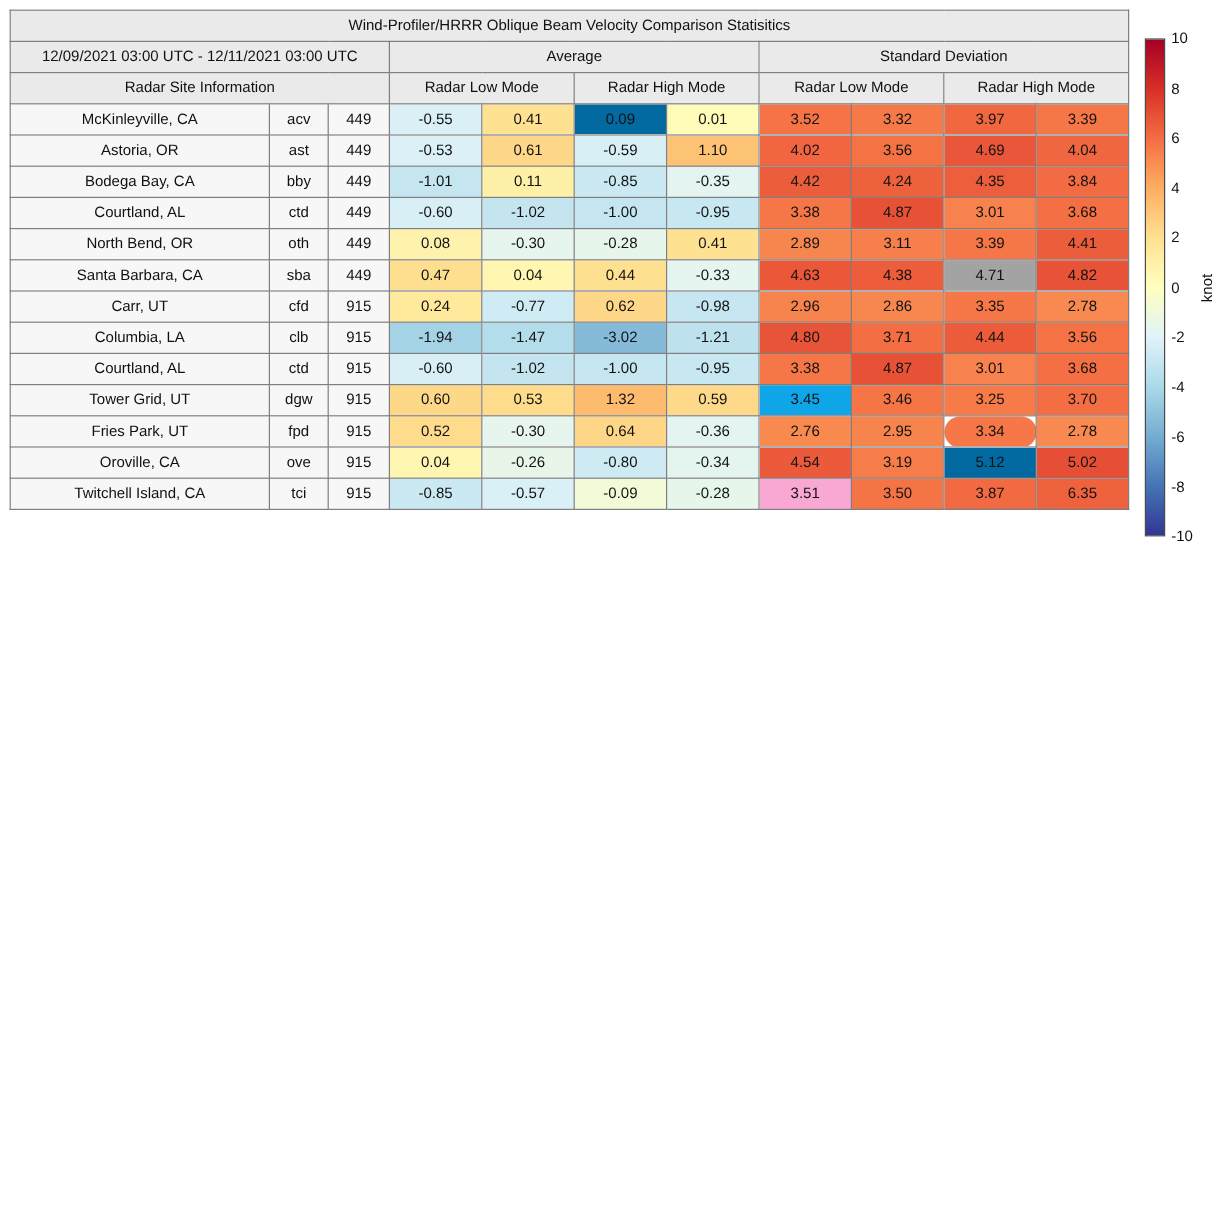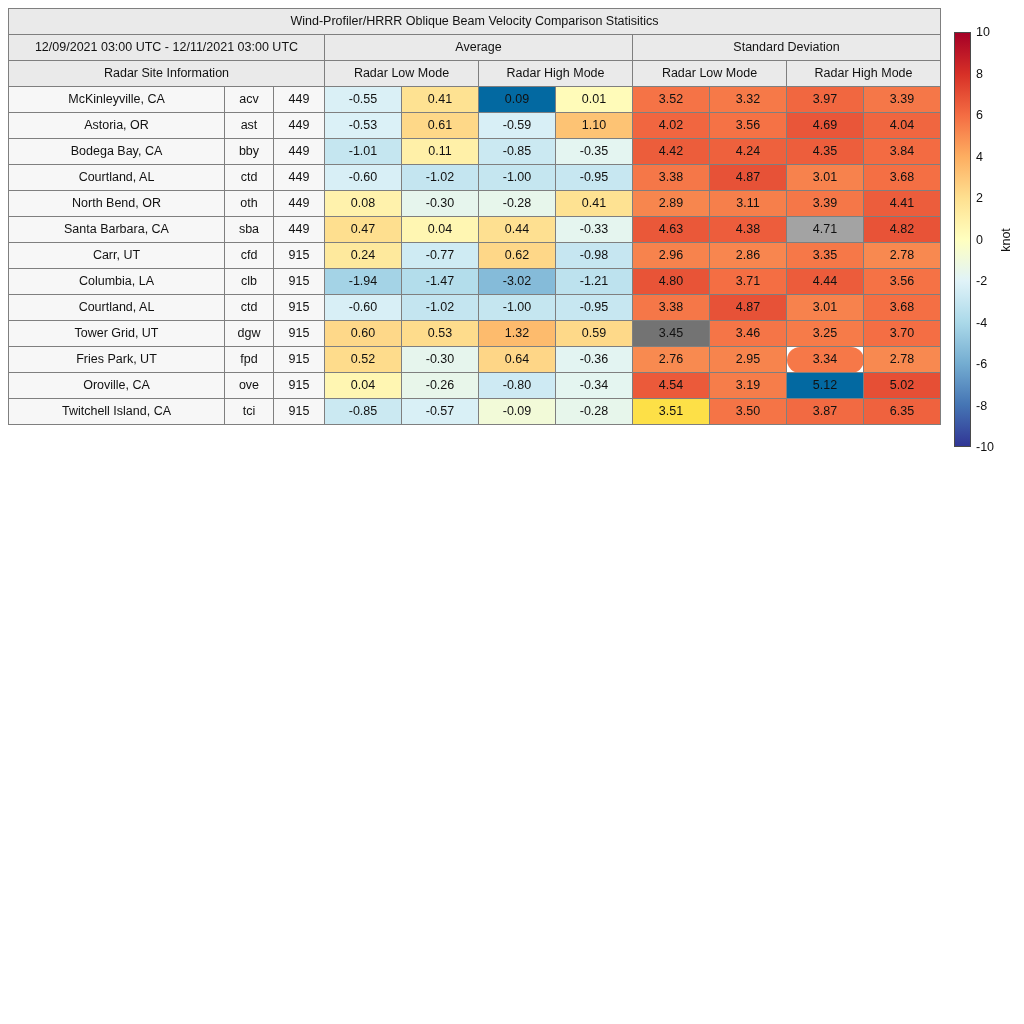--- a/index.html
+++ b/index.html
@@ -222,21 +222,21 @@
             <td class="val" style="background: rgb(244, 111, 68);">3.68</td>
           </tr>
           <tr>
             <td class="site">Tower Grid, UT</td>
             <td class="site">dgw</td>
             <td class="site">915</td>
             <td class="val" style="background: rgb(254, 216, 137);">0.60</td>
             <td class="val" style="background: rgb(254, 220, 140);">0.53</td>
             <td class="val" style="background: rgb(253, 187, 109);">1.32</td>
             <td class="val" style="background: rgb(254, 217, 137);">0.59</td>
-            <td class="val" style="background: #737373;">3.45</td>
+            <td class="val" style="background: #0ea5e9;">3.45</td>
             <td class="val" style="background: rgb(245, 117, 71);">3.46</td>
             <td class="val" style="background: rgb(246, 123, 73);">3.25</td>
             <td class="val" style="background: rgb(244, 110, 68);">3.70</td>
           </tr>
           <tr>
             <td class="site">Fries Park, UT</td>
             <td class="site">fpd</td>
             <td class="site">915</td>
             <td class="val" style="background: rgb(254, 220, 140);">0.52</td>
             <td class="val" style="background: rgb(230, 245, 237);">-0.30</td>
@@ -261,21 +261,21 @@
             <td class="val" style="background: rgb(230, 79, 53);">5.02</td>
           </tr>
           <tr>
             <td class="site">Twitchell Island, CA</td>
             <td class="site">tci</td>
             <td class="site">915</td>
             <td class="val" style="background: rgb(203, 233, 242);">-0.85</td>
             <td class="val" style="background: rgb(217, 240, 246);">-0.57</td>
             <td class="val" style="background: rgb(242, 250, 216);">-0.09</td>
             <td class="val" style="background: rgb(231, 246, 235);">-0.28</td>
-            <td class="val" style="background: #fde047; margin-top: 31px;">3.51</td>
+            <td class="val" style="background: #f9a8d4; margin-top: 31px;">3.51</td>
             <td class="val" style="background: rgb(245, 116, 70);">3.50</td>
             <td class="val" style="background: rgb(242, 106, 66);">3.87</td>
             <td class="val" style="background: rgb(239, 98, 62);">6.35</td>
           </tr>
         </tbody>
     </table>
   </div>
 
   <div id="cbar-wrap">
     <div id="cbar" style="background: linear-gradient(rgb(165, 0, 38) 0%, rgb(190, 24, 39) 5%, rgb(215, 48, 39) 10%, rgb(230, 79, 53) 15%, rgb(244, 109, 67) 20%, rgb(249, 142, 82) 25%, rgb(253, 174, 97) 30%, rgb(254, 199, 121) 35%, rgb(254, 224, 144) 40%, rgb(255, 240, 168) 45%, rgb(255, 255, 191) 50%, rgb(240, 249, 220) 55%, rgb(224, 243, 248) 60%, rgb(198, 230, 241) 65%, rgb(171, 217, 233) 70%, rgb(144, 195, 221) 75%, rgb(116, 173, 209) 80%, rgb(93, 145, 195) 85%, rgb(69, 117, 180) 90%, rgb(59, 86, 165) 95%, rgb(49, 54, 149) 100%);"></div>

